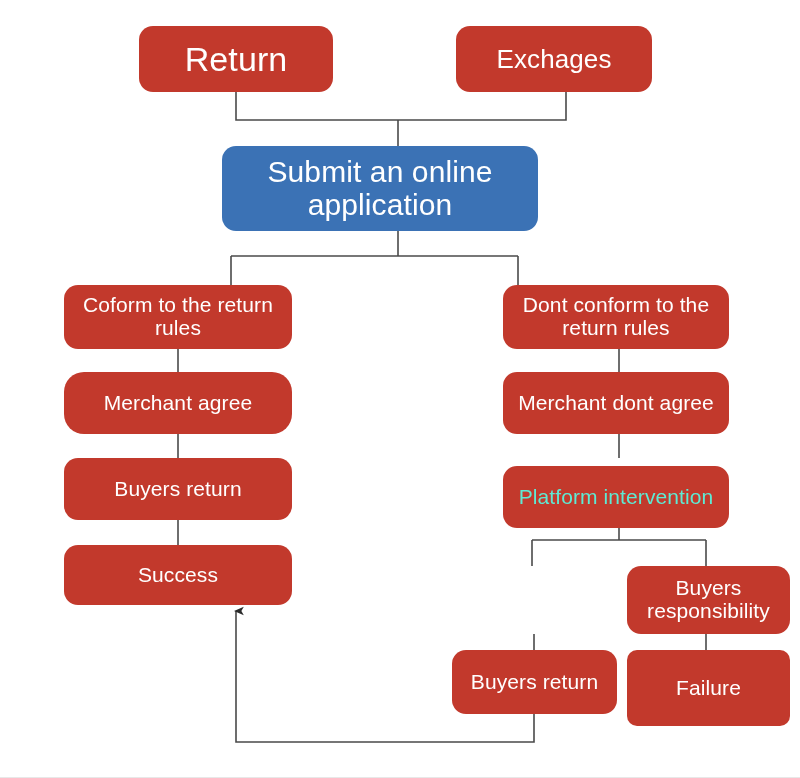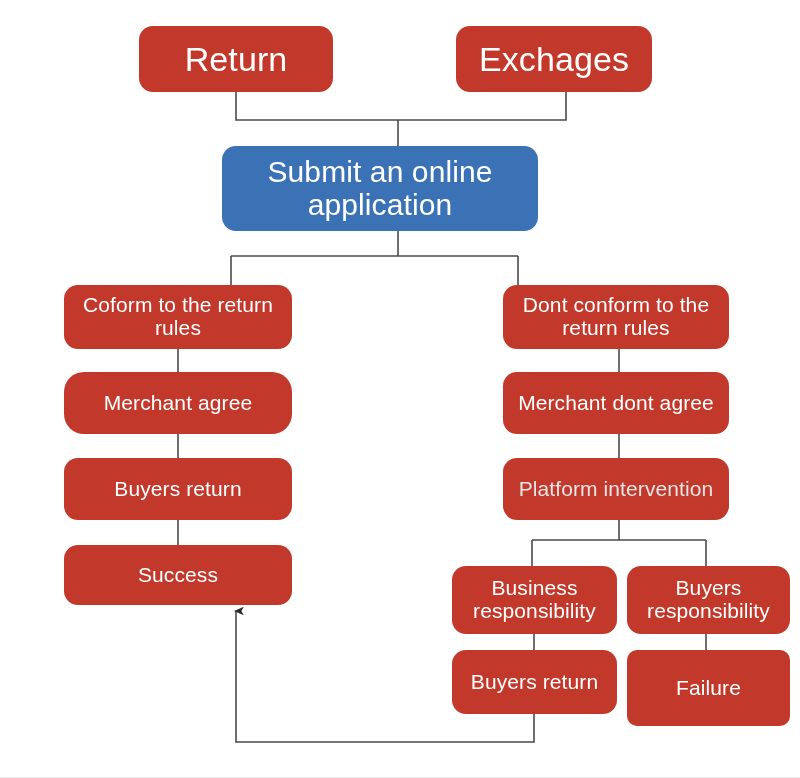--- a/index.html
+++ b/index.html
@@ -46,21 +46,21 @@
     color: #ffffff;
     font-family: "Liberation Sans", sans-serif;
     font-weight: 400;
     line-height: 1.08;
     padding: 2px 8px;
     letter-spacing: 0.1px;
     -webkit-font-smoothing: antialiased;
   }
   .node.red   { background: #c2392c; }
   .node.blue  { background: #3b72b5; }
-  .node.dark-text { color: #e5e5e5; }
+  .node.dark-text { color: #5eead4; margin-top: 8px; }
   .node span { display: block; width: 100%; }
 </style>
 </head>
 <body>
 
 <div id="canvas">
 
   <svg class="edges" viewBox="0 0 800 778" xmlns="http://www.w3.org/2000/svg">
     <defs>
       <marker id="arrowUp" markerWidth="10" markerHeight="10" refX="5" refY="2.2" orient="auto" markerUnits="userSpaceOnUse">
@@ -94,21 +94,21 @@
       <path d="M706,634 L706,650"></path>
 
       <path d="M534,714 L534,742 L236,742 L236,611" marker-end="url(#arrowUp)"></path>
     </g>
   </svg>
 
   <div class="node red" style="left:139px; top:26px; width:194px; height:66px; font-size:34px;">
     <span>Return</span>
   </div>
 
-  <div class="node red" style="left:456px; top:26px; width:196px; height:66px; font-size:34px;">
+  <div class="node red" style="left:456px; top:26px; width:196px; height:66px; font-size:26px;">
     <span>Exchages</span>
   </div>
 
   <div class="node blue" style="left:222px; top:146px; width:316px; height:85px; font-size:30px;">
     <span>Submit an online application</span>
   </div>
 
   <div class="node red" style="left:64px; top:285px; width:228px; height:64px; font-size:21px;align-items:center;">
     <span>Coform to the return rules</span>
   </div>
@@ -130,23 +130,20 @@
   </div>
 
   <div class="node red" style="left:503px; top:372px; width:226px; height:62px; font-size:21px;">
     <span>Merchant dont agree</span>
   </div>
 
   <div class="node red dark-text" style="left:503px; top:458px; width:226px; height:62px; font-size:21px;">
     <span>Platform intervention</span>
   </div>
 
-  <div class="node red" style="left:452px; top:566px; width:165px; height:68px; font-size:21px;">
-    <span>Business responsibility</span>
-  </div>
 
   <div class="node red" style="left:627px; top:566px; width:163px; height:68px; font-size:21px;">
     <span>Buyers responsibility</span>
   </div>
 
   <div class="node red" style="left:452px; top:650px; width:165px; height:64px; font-size:21px;">
     <span>Buyers return</span>
   </div>
 
   <div class="node red" style="left:627px; top:650px; width:163px; height:76px; font-size:21px;border-radius:10px;">

